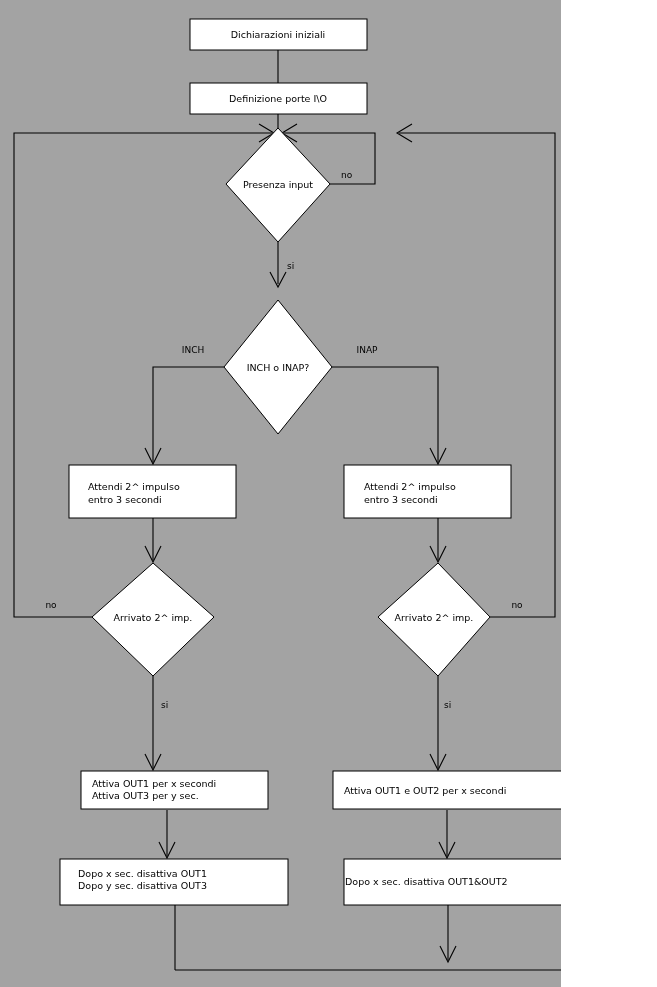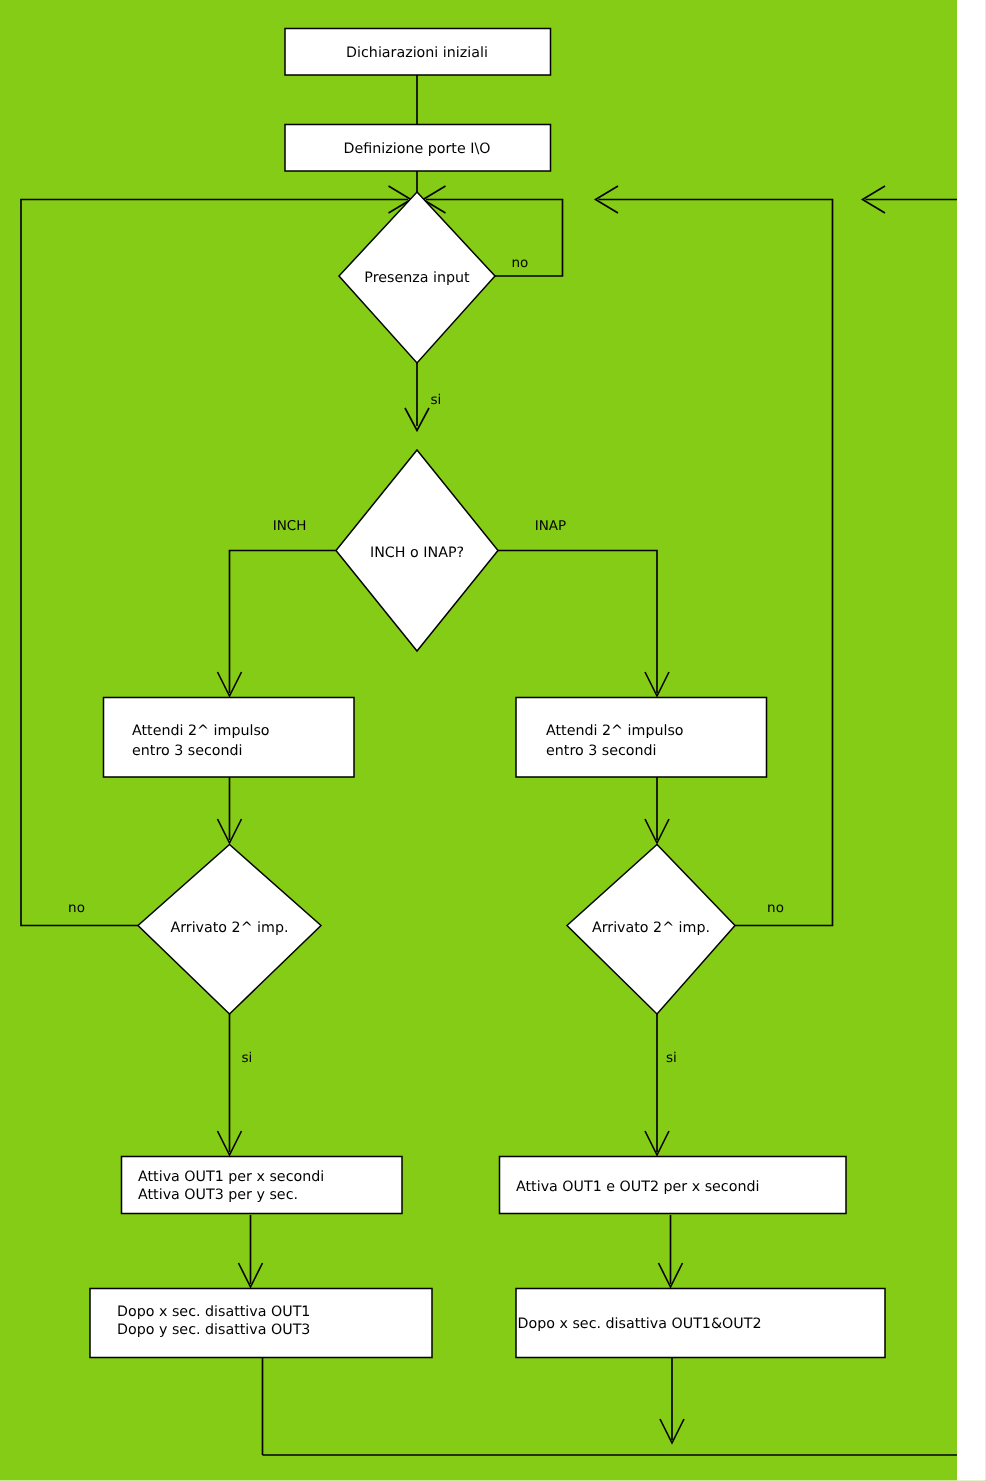--- a/index.html
+++ b/index.html
@@ -5,23 +5,23 @@
   html, body {
     margin: 0;
     padding: 0;
     background: #ffffff;
   }
   body {
     font-family: "DejaVu Sans", sans-serif;
   }
   #flowchart-root {
     position: relative;
-    width: 638px;
+    width: 561px;
     height: 987px;
-    background: #84cc16;
+    background: #a3a3a3;
     overflow: hidden;
   }
   svg#diagram {
     position: absolute;
     top: 0;
     left: 0;
     width: 657px;
     height: 987px;
     display: block;
   }

